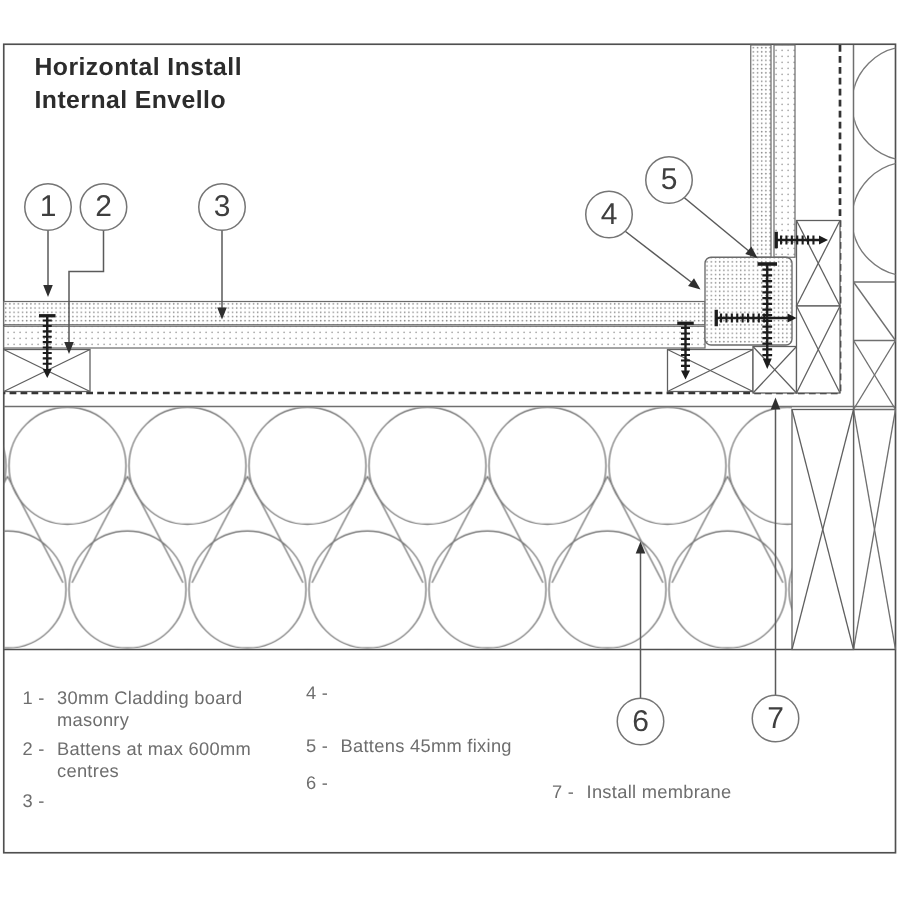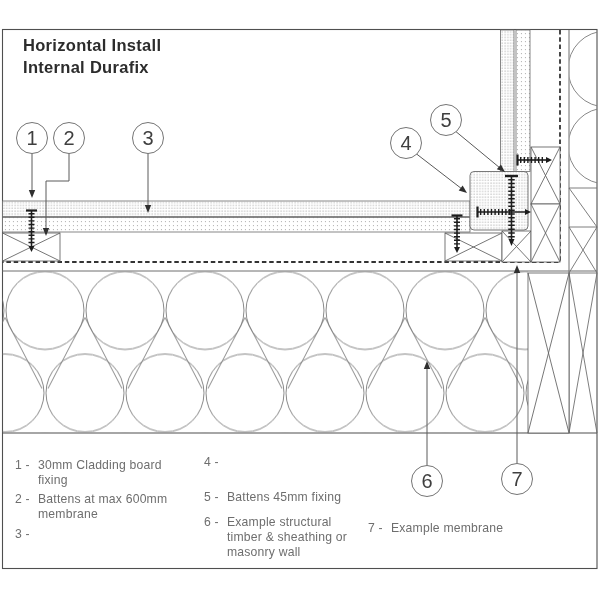--- a/index.html
+++ b/index.html
@@ -177,21 +177,21 @@
         </g>
       <line x1="427" y1="467" x2="427" y2="368"></line>
       <polygon points="423.8,369 430.2,369 427,361" stroke="none"></polygon>
       <line x1="517" y1="465" x2="517" y2="272"></line>
       <polygon points="513.8,273 520.2,273 517,265" stroke="none"></polygon>
     </g>
   </svg>
 
   <div class="title">
     <div>Horizontal Install</div>
-    <div>Internal Durafix</div>
+    <div>Internal Envello</div>
   </div>
 
   <div class="callout" style="left:16px;top:122px;">
       <span>1</span>
     </div>
   <div class="callout" style="left:53px;top:122px;">
       <span>2</span>
     </div>
   <div class="callout" style="left:132px;top:122px;">
       <span>3</span>
@@ -206,42 +206,39 @@
       <span>6</span>
     </div>
   <div class="callout" style="left:501px;top:463px;">
       <span>7</span>
     </div>
 
   <div>
     <div class="legend-item" style="left:15px;top:458px;">
       <span class="num">1 -</span>
       <span class="txt">30mm Cladding board
-fixing</span>
+masonry</span>
     </div>
     <div class="legend-item" style="left:15px;top:492px;">
       <span class="num">2 -</span>
       <span class="txt">Battens at max 600mm
-membrane</span>
+centres</span>
     </div>
     <div class="legend-item" style="left:15px;top:527px;">
       <span class="num">3 -</span>
     </div>
     <div class="legend-item" style="left:204px;top:455px;">
       <span class="num">4 -</span>
     </div>
     <div class="legend-item" style="left:204px;top:490px;">
       <span class="num">5 -</span>
       <span class="txt">Battens 45mm fixing</span>
     </div>
     <div class="legend-item" style="left:204px;top:515px;">
       <span class="num">6 -</span>
-      <span class="txt">Example structural
-timber &amp; sheathing or
-masonry wall</span>
     </div>
     <div class="legend-item" style="left:368px;top:521px;">
       <span class="num">7 -</span>
-      <span class="txt">Example membrane</span>
+      <span class="txt">Install membrane</span>
     </div>
   </div>
 
 </div>
 
 </body></html>

